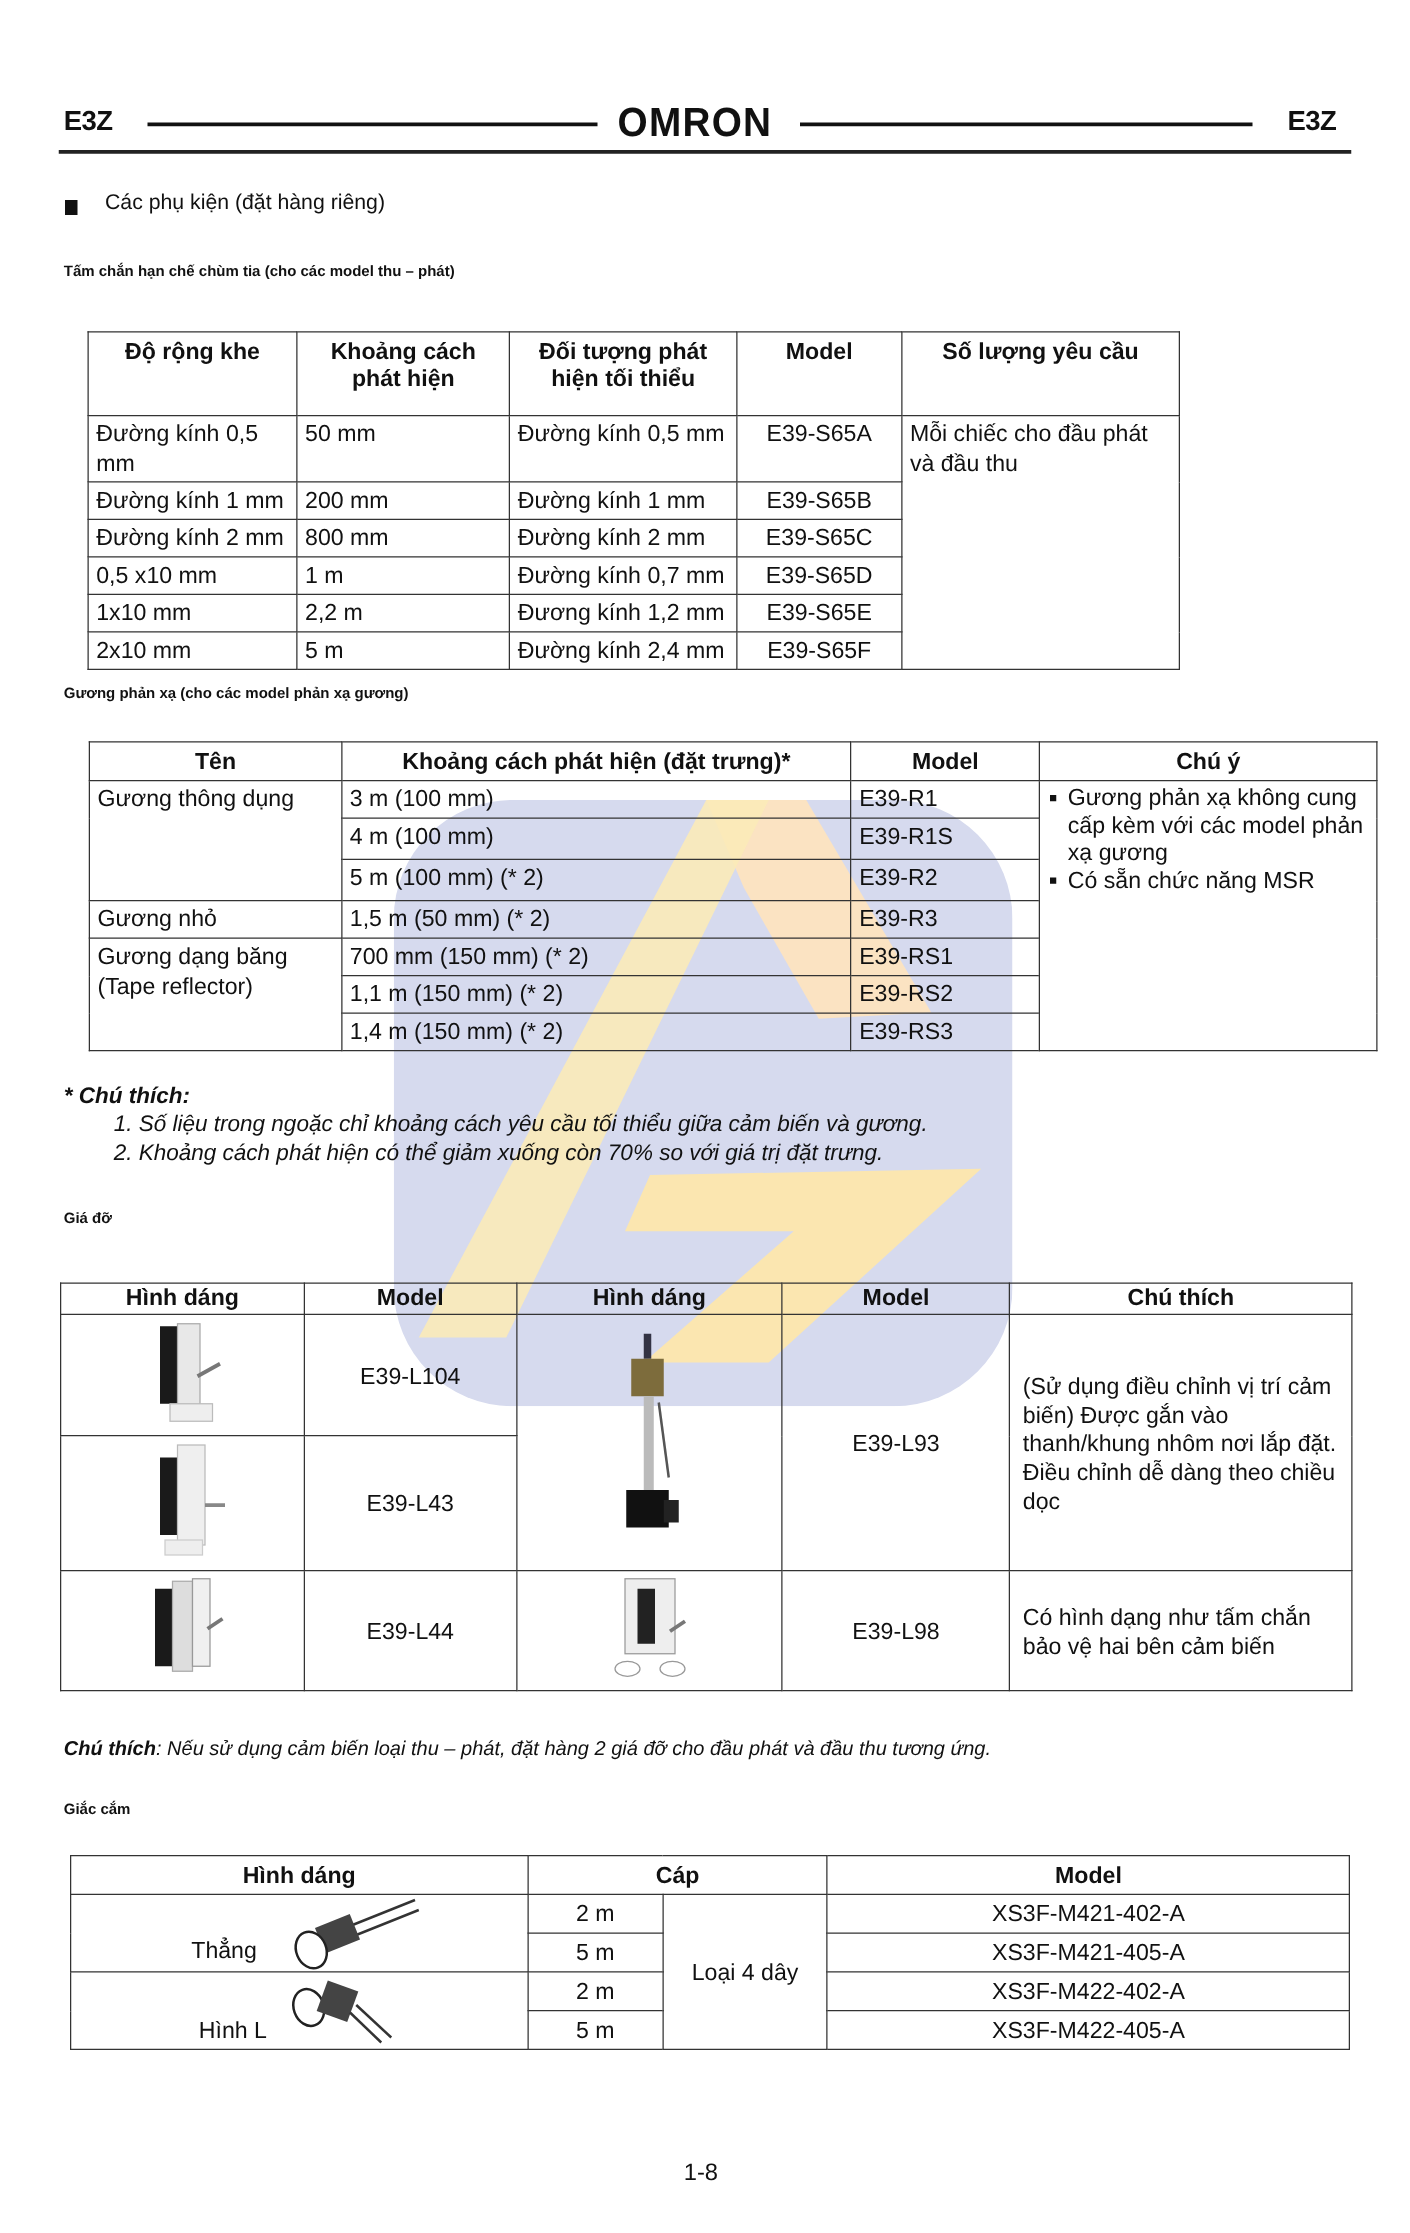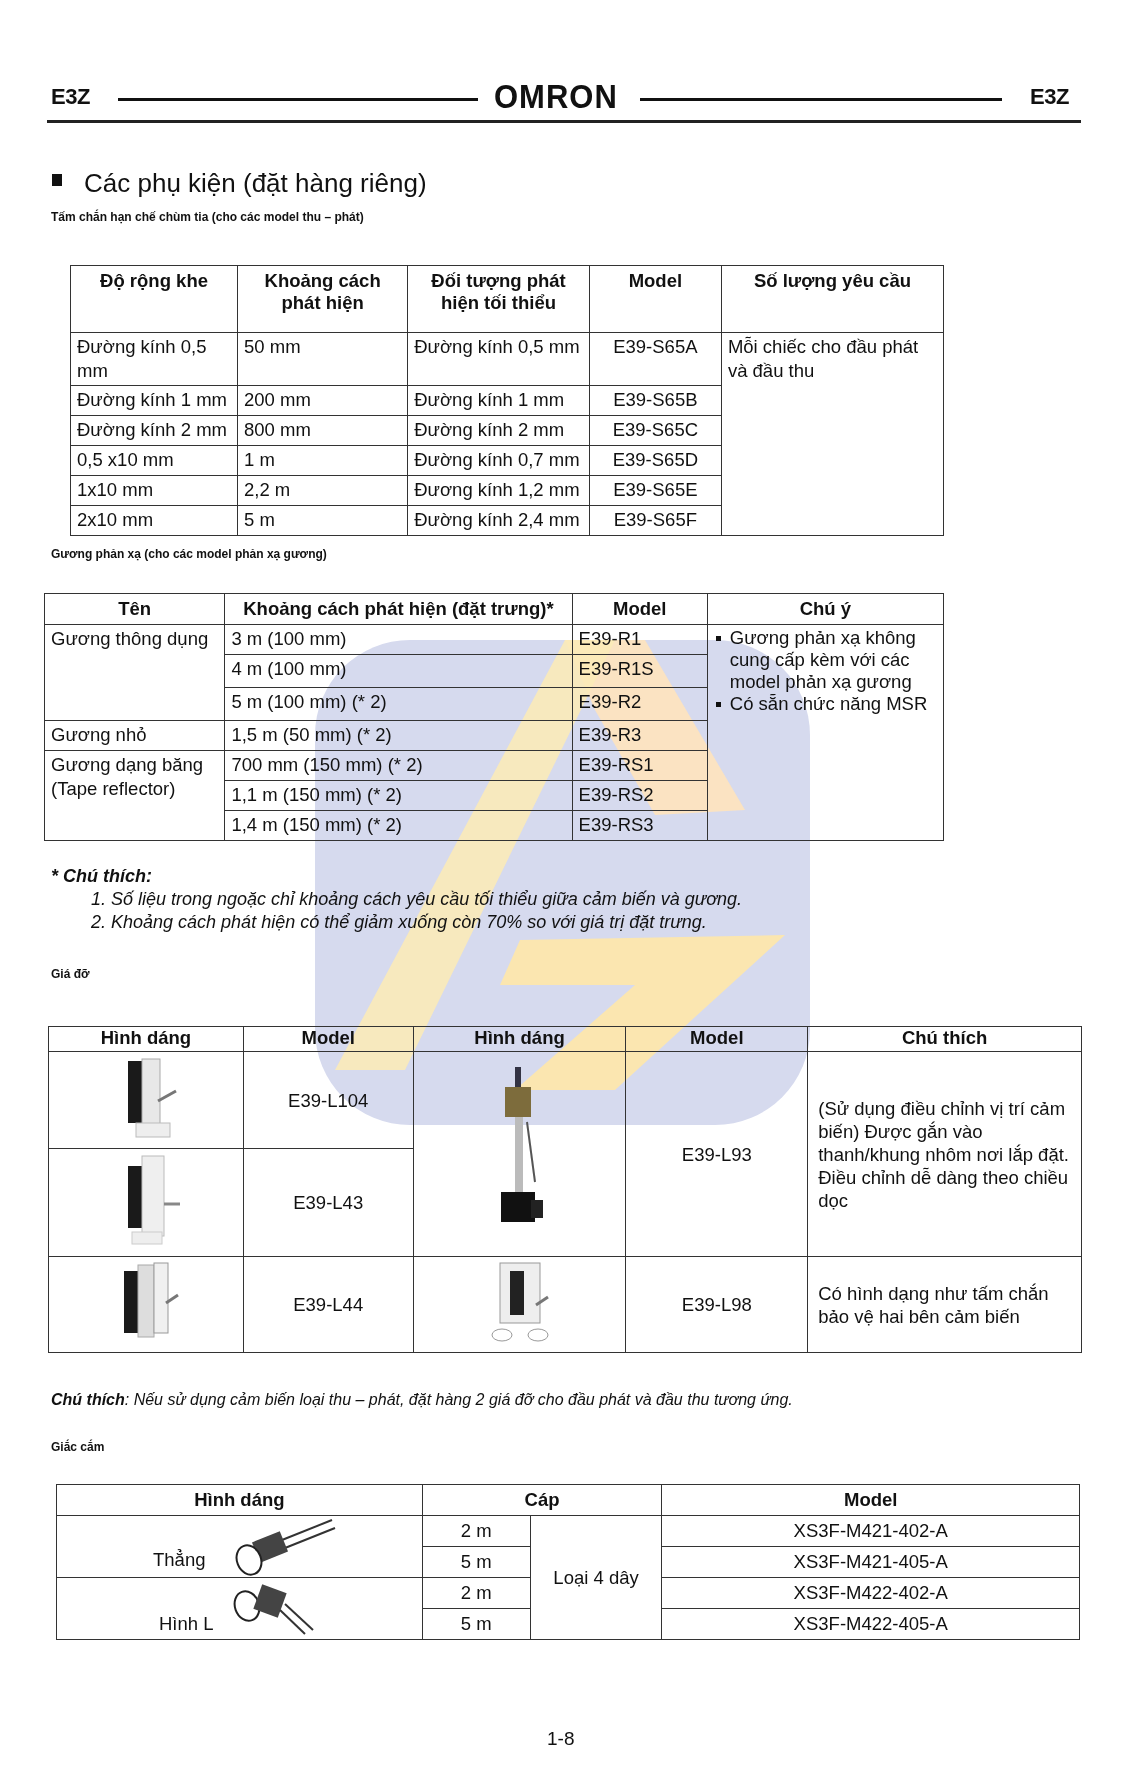--- a/index.html
+++ b/index.html
@@ -12,38 +12,38 @@
   .layer { position: absolute; left: 0; top: 0; width: 1128px; height: 1786px; z-index: 1; }
 
   
   .hdr-model { position: absolute; top: 84px; font-size: 22px; font-weight: bold; font-family: "Liberation Sans", sans-serif; letter-spacing: -0.5px; }
   .hdr-left { left: 51px; }
   .hdr-right { left: 1030px; }
   .hdr-line { position: absolute; top: 98px; height: 3px; background: #111; }
   .hdr-brand { position: absolute; left: 494px; top: 80px; font-size: 31px; font-weight: bold; letter-spacing: 1px; transform: scaleY(1.05); }
   .hdr-rule { position: absolute; left: 47px; top: 120px; width: 1034px; height: 3px; background: #222; }
 
-  .section-title { position: absolute; left: 52px; top: 168px; font-size: 26px; display: flex; align-items: center; }
+  .section-title { position: absolute; left: 52px; top: 152px; font-size: 17px; display: flex; align-items: flex-end; }
   .bullet-square { display: inline-block; width: 10px; height: 12px; background: #111; margin-right: 22px; margin-top: -8px; }
 
   .subhead { position: absolute; left: 51px; font-size: 12px; font-weight: bold; }
 
   table.grid { position: absolute; border-collapse: collapse; font-size: 18.5px; background: transparent; }
   table.grid td, table.grid th { border: 1.5px solid #333; padding: 2px 6px; vertical-align: top; }
   table.grid th { font-weight: bold; text-align: center; }
   .c { text-align: center; }
   .mid { vertical-align: middle !important; }
 
   
   #t1 { left: 70px; top: 265px; width: 874px; }
   #t1 th { height: 67px; padding-top: 4px; line-height: 22px; }
   #t1 td { height: 30px; line-height: 24px; }
 
   
-  #t2 { left: 44px; top: 593px; width: 900px; }
+  #t2 { left: 71px; top: 593px; width: 1031px; }
   #t2 th { height: 30px; line-height: 26px; }
   #t2 td { height: 30px; line-height: 24px; }
   #t2 td.tall { height: 33px; }
   .note-list { list-style: none; }
   .note-list li { position: relative; padding-left: 16px; line-height: 22px; }
   .note-list li::before { content: ""; position: absolute; left: 2px; top: 9px; width: 5px; height: 5px; background: #111; }
 
   .footnote { position: absolute; left: 51px; top: 865px; font-size: 18px; font-style: italic; line-height: 23px; }
   .footnote .fn-title { font-weight: bold; }
   .footnote .fn-item { padding-left: 40px; }

